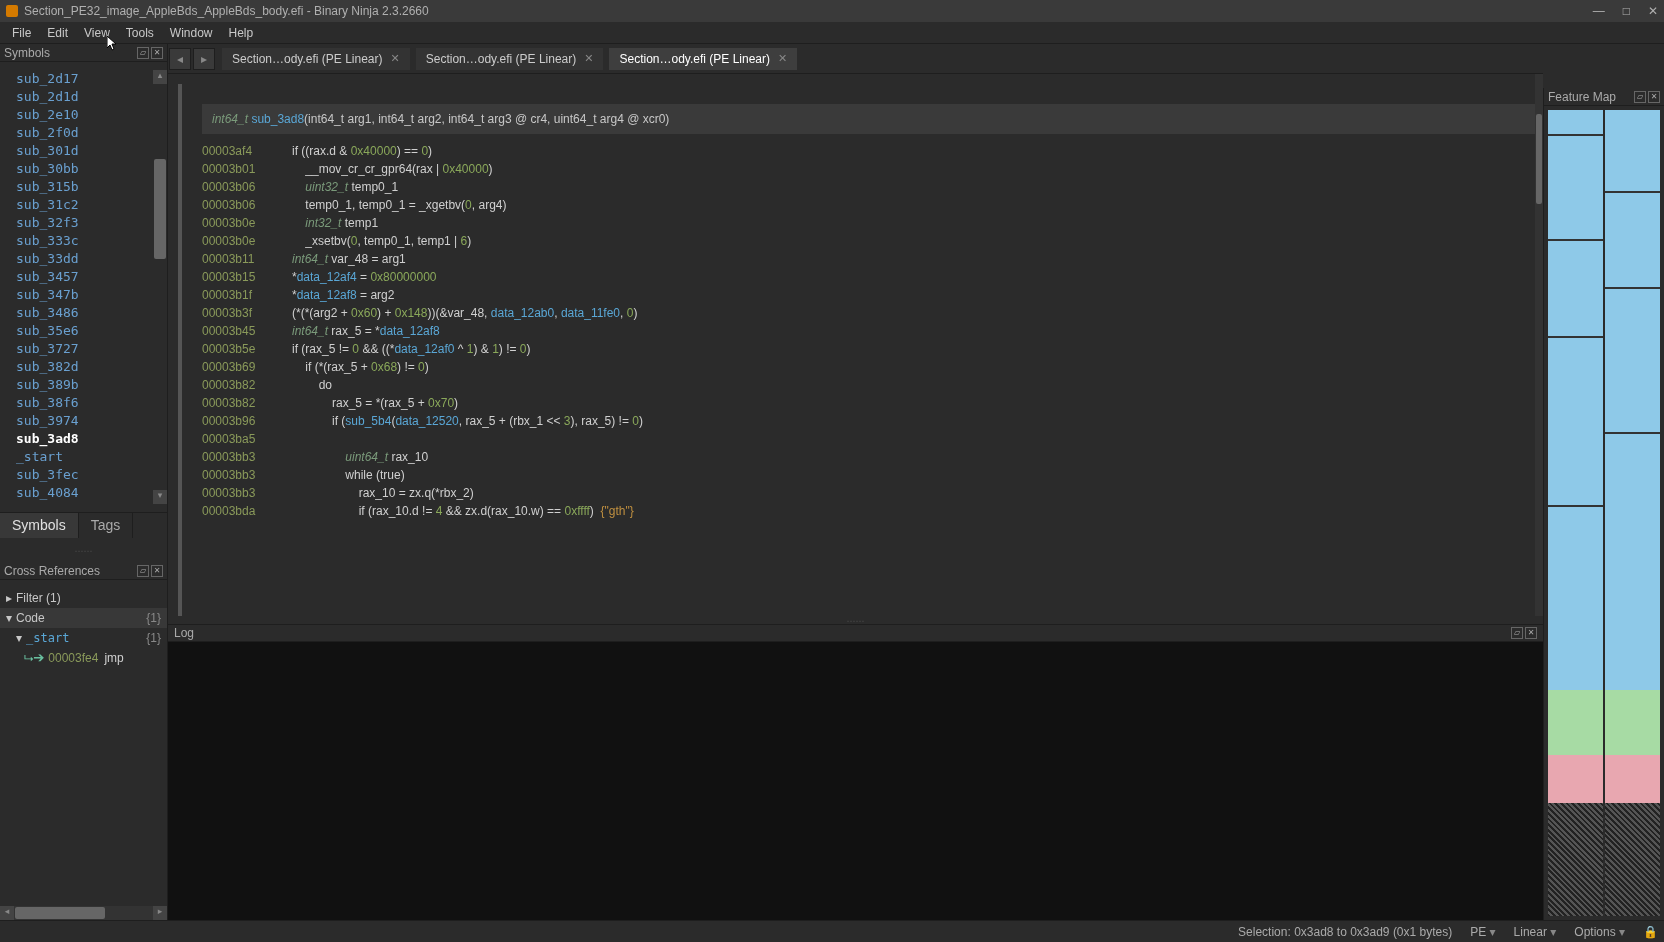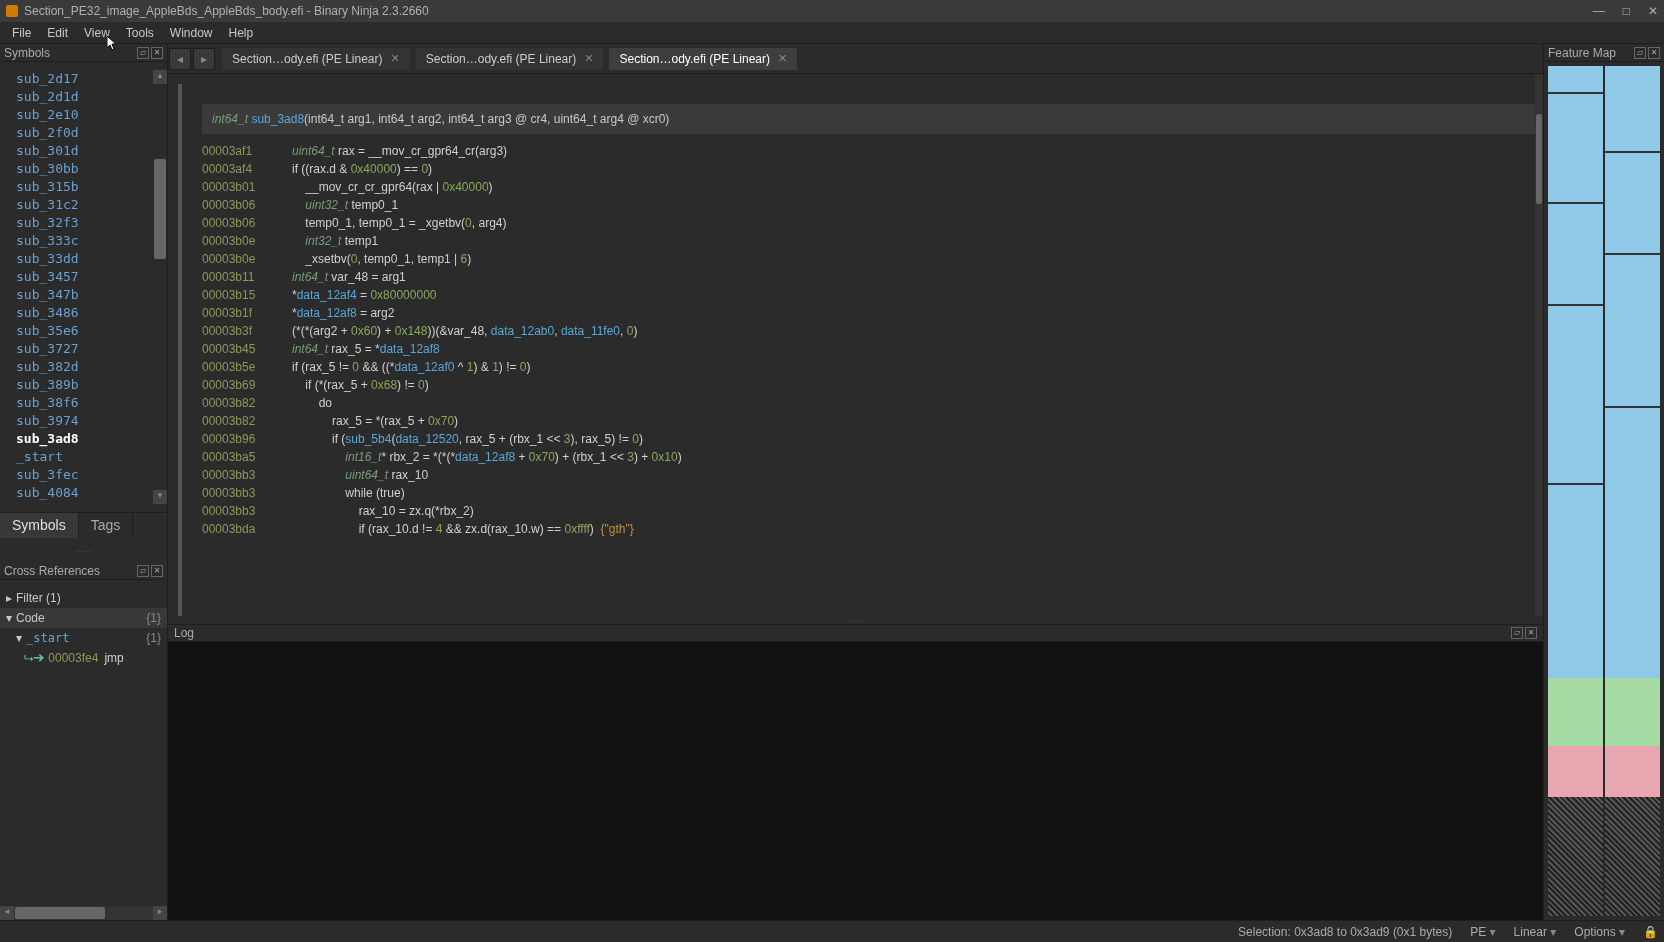--- a/index.html
+++ b/index.html
@@ -50,21 +50,21 @@
 .code .addr { width: 90px; color: #8a9a5a; }
 .code .txt { color: #d0d0d0; }
 .code .ty { color: #7a9a7a; font-style: italic; }
 .code .num { color: #8aa85a; }
 .code .call { color: #5aa7d6; }
 .code .str { color: #c09040; }
 .grip { text-align: center; color: #555; font-size: 9px; height: 8px; }
 .log-hdr { height: 18px; background: #2b2b2b; border-top: 1px solid #1e1e1e; border-bottom: 1px solid #1e1e1e; display: flex; align-items: center; padding: 0 6px; color: #aaa; font-size: 11px; }
 .log-hdr .hicons { margin-left: auto; display: flex; gap: 2px; }
 .log { height: 278px; background: #111; }
-.rightcol { width: 121px; display: flex; flex-direction: column; background: #2b2b2b; border-left: 1px solid #1e1e1e; }
+.rightcol { width: 121px; display: flex; flex-direction: column; background: #2b2b2b; border-left: 1px solid #1e1e1e; margin-top: 44px; }
 .fmap { flex: 1; display: flex; padding: 4px; gap: 2px; }
 .fmap .col { flex: 1; background: #3a3a3a; position: relative; }
 .fmap .blk { position: absolute; left: 0; right: 0; }
 .status { height: 22px; background: #2b2b2b; border-top: 1px solid #1e1e1e; display: flex; align-items: center; justify-content: flex-end; padding: 0 6px; color: #aaa; font-size: 12px; gap: 18px; }
 .status .dd::after { content: " \25BE"; color: #888; }
 .lock { color: #c0a030; }
 </style>
 </head>
 <body>
 
@@ -201,38 +201,37 @@
     <div class="code">
       <div class="gutter"></div>
       <div style="position:absolute;top:0;right:0;width:8px;height:100%;background:#333">
         <div style="position:absolute;top:40px;height:90px;left:1px;right:1px;background:#666;border-radius:2px"></div>
       </div>
       <div class="sig">
         <span class="ty">int64_t</span>
         <span class="fn">sub_3ad8</span><span>(int64_t arg1, int64_t arg2, int64_t arg3 @ cr4, uint64_t arg4 @ xcr0)</span>
       </div>
       <div id="code-body">
-          <div class="row"><span class="addr">00003af1</span><span class="txt"><span class="ty">uint64_t</span> rax = __mov_cr_gpr64_cr(arg3)</span></div>
           <div class="row"><span class="addr">00003af4</span><span class="txt">if ((rax.d &amp; <span class="num">0x40000</span>) == <span class="num">0</span>)</span></div>
           <div class="row"><span class="addr">00003b01</span><span class="txt">    __mov_cr_cr_gpr64(rax | <span class="num">0x40000</span>)</span></div>
           <div class="row"><span class="addr">00003b06</span><span class="txt">    <span class="ty">uint32_t</span> temp0_1</span></div>
           <div class="row"><span class="addr">00003b06</span><span class="txt">    temp0_1, temp0_1 = _xgetbv(<span class="num">0</span>, arg4)</span></div>
           <div class="row"><span class="addr">00003b0e</span><span class="txt">    <span class="ty">int32_t</span> temp1</span></div>
           <div class="row"><span class="addr">00003b0e</span><span class="txt">    _xsetbv(<span class="num">0</span>, temp0_1, temp1 | <span class="num">6</span>)</span></div>
           <div class="row"><span class="addr">00003b11</span><span class="txt"><span class="ty">int64_t</span> var_48 = arg1</span></div>
           <div class="row"><span class="addr">00003b15</span><span class="txt">*<span class="call">data_12af4</span> = <span class="num">0x80000000</span></span></div>
           <div class="row"><span class="addr">00003b1f</span><span class="txt">*<span class="call">data_12af8</span> = arg2</span></div>
           <div class="row"><span class="addr">00003b3f</span><span class="txt">(*(*(arg2 + <span class="num">0x60</span>) + <span class="num">0x148</span>))(&amp;var_48, <span class="call">data_12ab0</span>, <span class="call">data_11fe0</span>, <span class="num">0</span>)</span></div>
           <div class="row"><span class="addr">00003b45</span><span class="txt"><span class="ty">int64_t</span> rax_5 = *<span class="call">data_12af8</span></span></div>
           <div class="row"><span class="addr">00003b5e</span><span class="txt">if (rax_5 != <span class="num">0</span> &amp;&amp; ((*<span class="call">data_12af0</span> ^ <span class="num">1</span>) &amp; <span class="num">1</span>) != <span class="num">0</span>)</span></div>
           <div class="row"><span class="addr">00003b69</span><span class="txt">    if (*(rax_5 + <span class="num">0x68</span>) != <span class="num">0</span>)</span></div>
           <div class="row"><span class="addr">00003b82</span><span class="txt">        do</span></div>
           <div class="row"><span class="addr">00003b82</span><span class="txt">            rax_5 = *(rax_5 + <span class="num">0x70</span>)</span></div>
           <div class="row"><span class="addr">00003b96</span><span class="txt">            if (<span class="call">sub_5b4</span>(<span class="call">data_12520</span>, rax_5 + (rbx_1 &lt;&lt; <span class="num">3</span>), rax_5) != <span class="num">0</span>)</span></div>
-          <div class="row"><span class="addr">00003ba5</span><span class="txt">                <span class="ty">int16_t</span>* rbx_2 = *(*(*<span class="call">data_12af8</span> + <span class="num">0x70</span>) + (rbx_1 &lt;&lt; <span class="num">3</span>) + <span class="num">0x10</span>)</span></div>
+          <div class="row"><span class="addr">00003ba5</span></div>
           <div class="row"><span class="addr">00003bb3</span><span class="txt">                <span class="ty">uint64_t</span> rax_10</span></div>
           <div class="row"><span class="addr">00003bb3</span><span class="txt">                while (true)</span></div>
           <div class="row"><span class="addr">00003bb3</span><span class="txt">                    rax_10 = zx.q(*rbx_2)</span></div>
           <div class="row"><span class="addr">00003bda</span><span class="txt">                    if (rax_10.d != <span class="num">4</span> &amp;&amp; zx.d(rax_10.w) == <span class="num">0xffff</span>)  <span class="str">{"gth"}</span></span></div>
         </div>
     </div>
     <div class="grip">⋯⋯</div>
     <div class="log-hdr">
       <span>Log</span>
       <div class="hicons">

